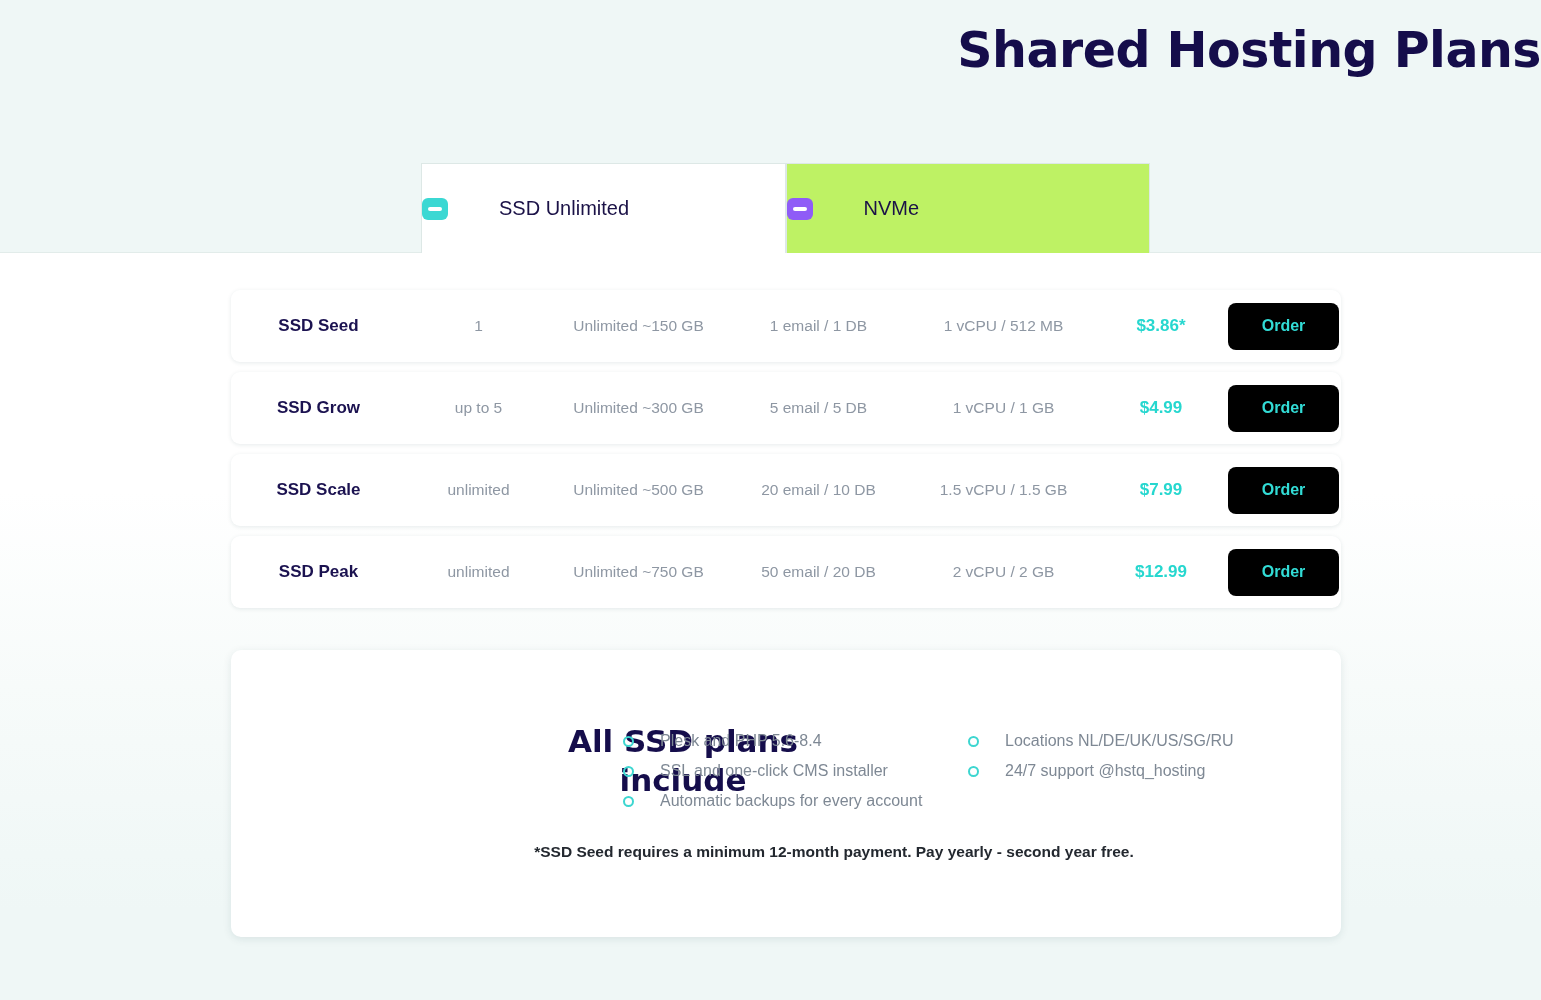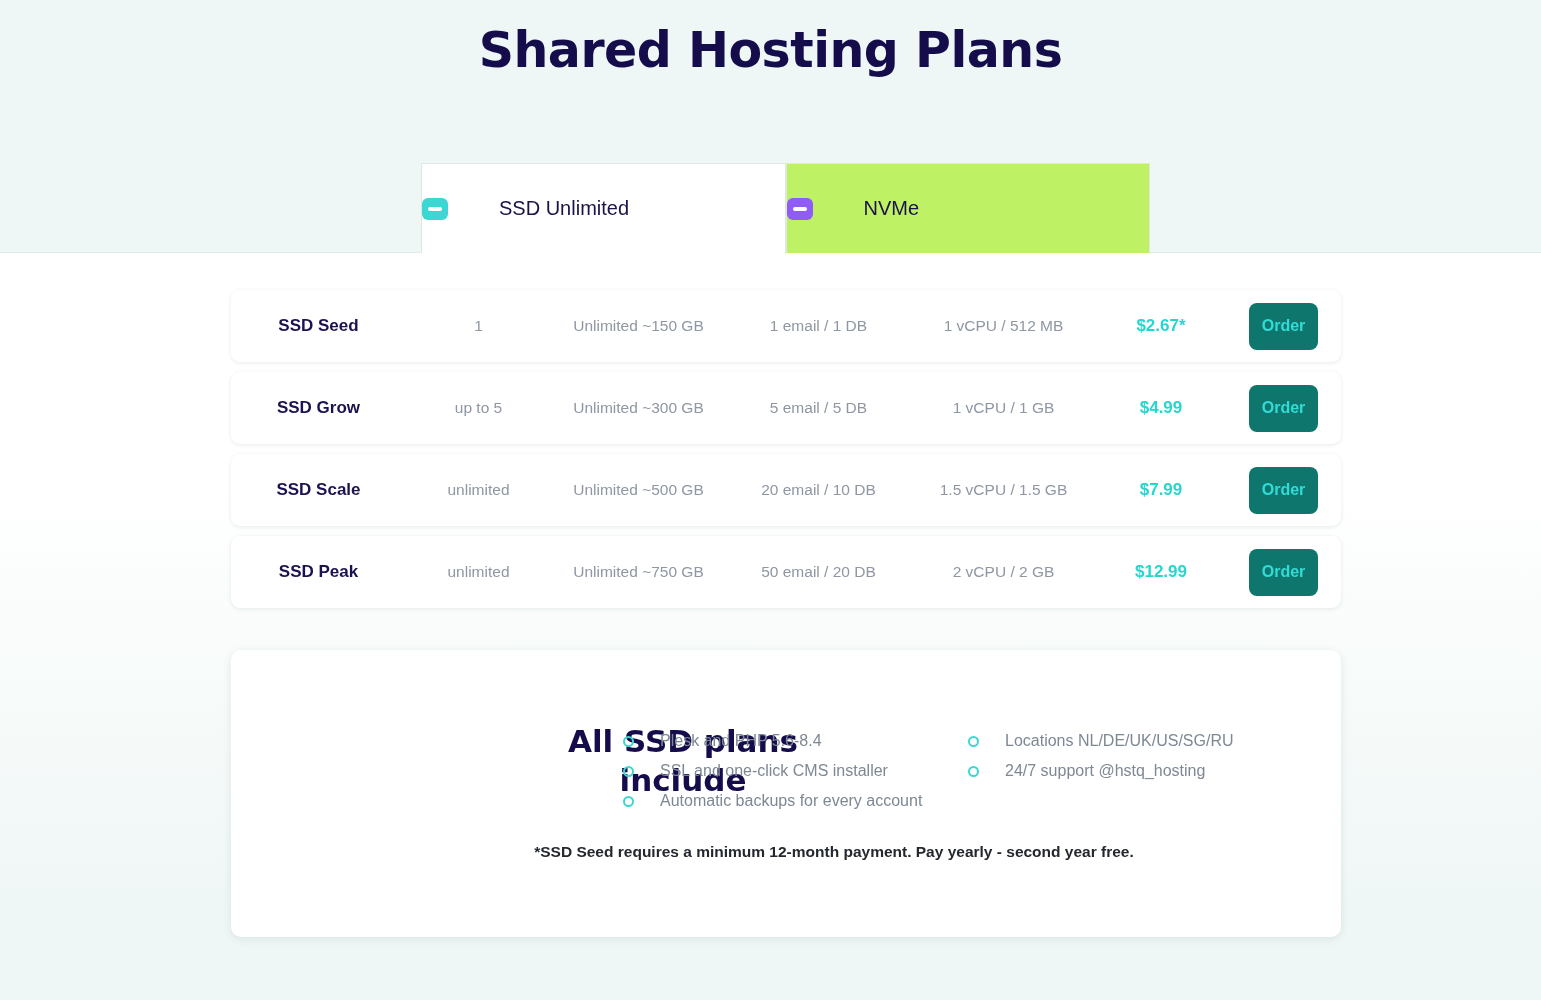--- a/index.html
+++ b/index.html
@@ -22,21 +22,21 @@
     width: 1541px;
     height: 253px;
     background: #eff7f6;
     border-bottom: 1px solid #e2ecea;
     box-sizing: border-box;
   }
   .page-title {
     position: absolute;
     left: 0; top: 22px;
     width: 1541px;
-    text-align: center;
+    text-align: right;
     font-size: 49px;
     font-weight: 800;
     letter-spacing: -0.5px;
     color: #150d4b;
     font-family: "DejaVu Sans", sans-serif;
   }
 
   
   .tabs {
     position: absolute;
@@ -135,25 +135,25 @@
     font-size: 15.5px;
     color: #8e97a3;
     font-weight: 400;
   }
   .cell-price {
     font-size: 17px;
     font-weight: 700;
     color: #26d7cf;
   }
   .order-btn {
-    width: 69px;
+    width: 111px;
     height: 47px;
     border: none;
     border-radius: 8px;
-    background: #0f766e;
+    background: #000000;
     color: #32dcd6;
     font-size: 16px;
     font-weight: 700;
     font-family: "Liberation Sans", sans-serif;
     cursor: pointer;
   }
 
   
   .features-card {
     position: absolute;
@@ -238,21 +238,21 @@
 
 <div class="table-wrap">
 
 
   <div class="row plan-row">
     <div class="col-plan cell-plan">SSD Seed</div>
     <div class="col-sites cell-muted">1</div>
     <div class="col-storage cell-muted">Unlimited ~150 GB</div>
     <div class="col-email cell-muted">1 email / 1 DB</div>
     <div class="col-cpu cell-muted">1 vCPU / 512 MB</div>
-    <div class="col-price cell-price">$2.67*</div>
+    <div class="col-price cell-price">$3.86*</div>
     <div class="col-order">
       <button class="order-btn">Order</button>
     </div>
   </div>
 
   <div class="row plan-row">
     <div class="col-plan cell-plan">SSD Grow</div>
     <div class="col-sites cell-muted">up to 5</div>
     <div class="col-storage cell-muted">Unlimited ~300 GB</div>
     <div class="col-email cell-muted">5 email / 5 DB</div>

